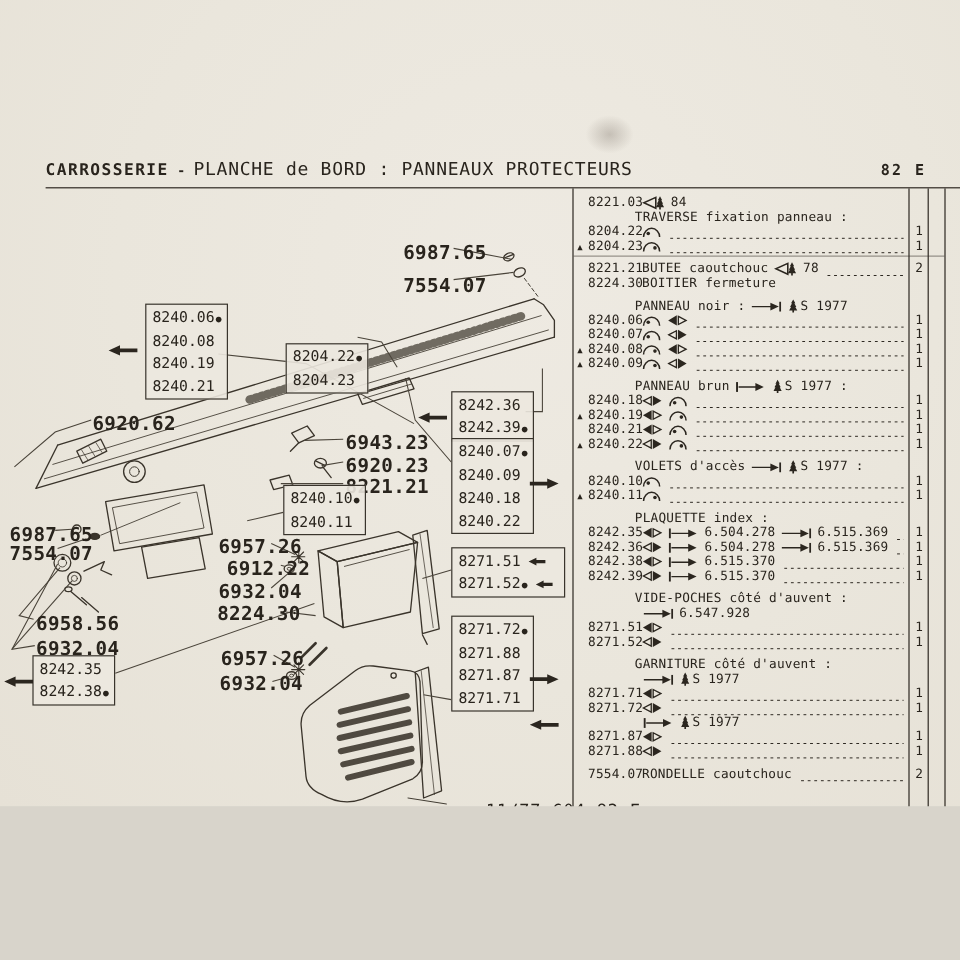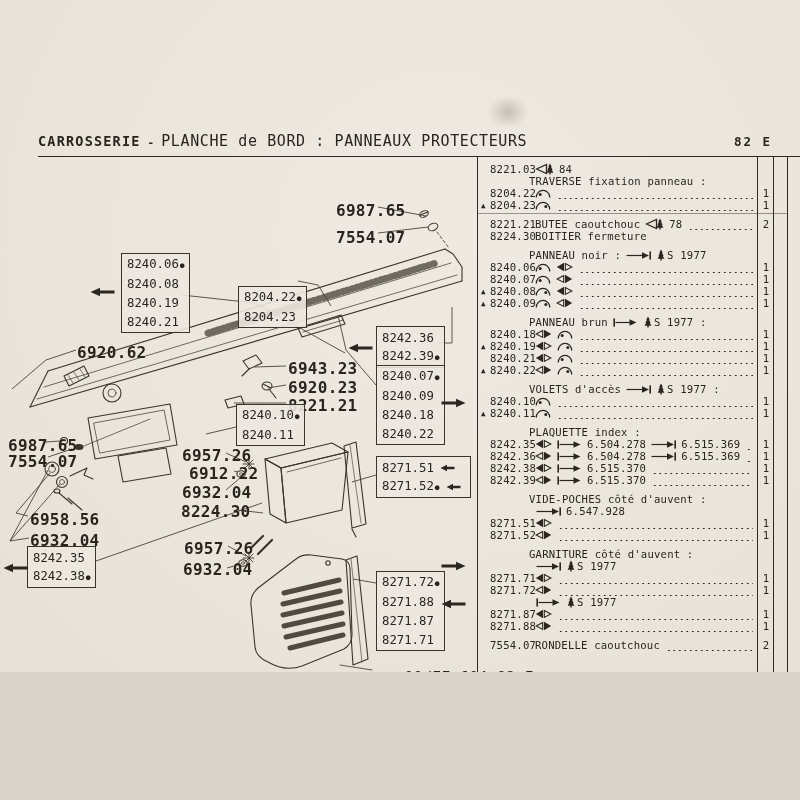--- a/index.html
+++ b/index.html
@@ -234,21 +234,21 @@
         </div>
         <div class="it">
           <span>8271.52<span class="bdot">●</span></span>
           <span style="margin-left:6px" class="ic">
             <svg width="15" height="8" viewBox="0 0 15 8">
               <path d="M0.5,4 L7,0.8 L7,2.7 L14.5,2.7 L14.5,5.3 L7,5.3 L7,7.2 Z" fill="currentColor"></path>
             </svg>
           </span>
         </div>
       </div>
-      <div class="grp" style="left: 376px; top: 571px;">
+      <div class="grp" style="left: 376px; top: 513px;">
         <div class="it">
           <span>8271.72<span class="bdot">●</span></span>
         </div>
         <div class="it">
           <span>8271.88</span>
         </div>
         <div class="it">
           <span>8271.87</span>
         </div>
         <div class="it">

